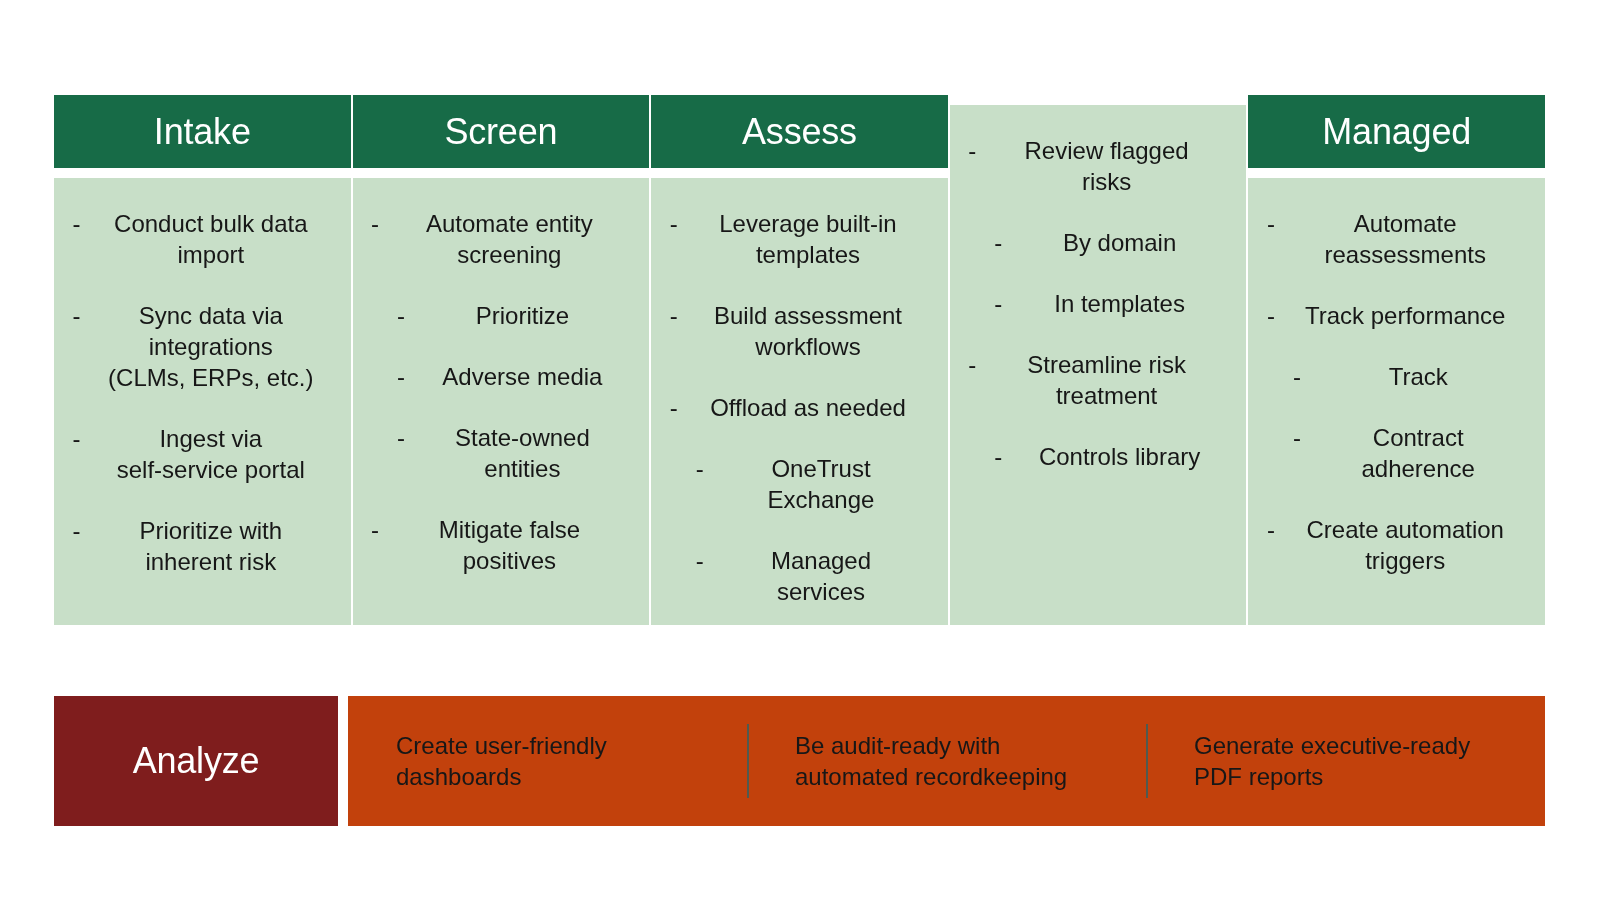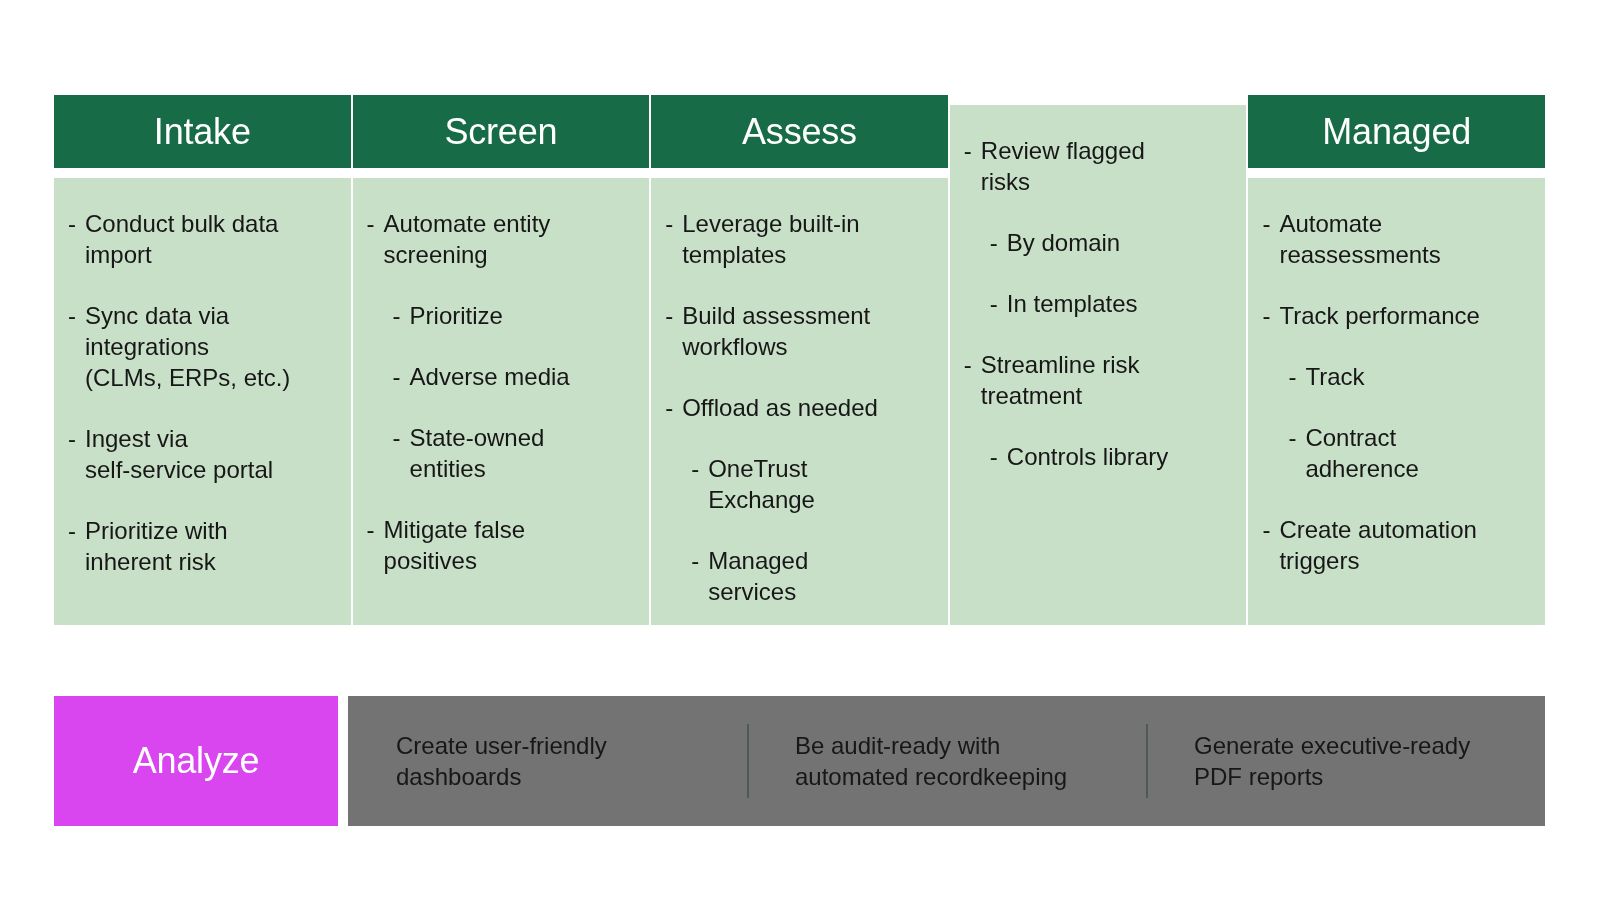--- a/index.html
+++ b/index.html
@@ -22,20 +22,21 @@
   
   #columns {
     position: absolute;
     left: 54px;
     top: 95px;
     width: 1491px;
     height: 481px;
     display: grid;
     grid-template-columns: repeat(5, 1fr);
     column-gap: 2px;
+    text-align: center;
   }
 
   .column {
     display: flex;
     flex-direction: column;
     min-width: 0;
   }
 
   .col-header {
     height: 73px;
@@ -94,35 +95,35 @@
     position: absolute;
     left: 54px;
     top: 696px;
     width: 1491px;
     height: 130px;
     display: grid;
     grid-template-columns: 284px 10px 1197px;
   }
 
   #analyze-label {
-    background: #d946ef;
+    background: #7f1d1d;
     color: #ffffff;
     display: flex;
     align-items: center;
     justify-content: center;
     font-size: 36px;
     font-weight: 400;
     letter-spacing: -0.2px;
     line-height: 1;
   }
 
   #analyze-gap { background: #ffffff; }
 
   #analyze-panel {
-    background: #737373;
+    background: #c2410c;
     display: grid;
     grid-template-columns: repeat(3, 1fr);
     align-items: center;
   }
 
   .analyze-cell {
     position: relative;
     display: flex;
     align-items: center;
     padding: 0 30px 0 48px;

